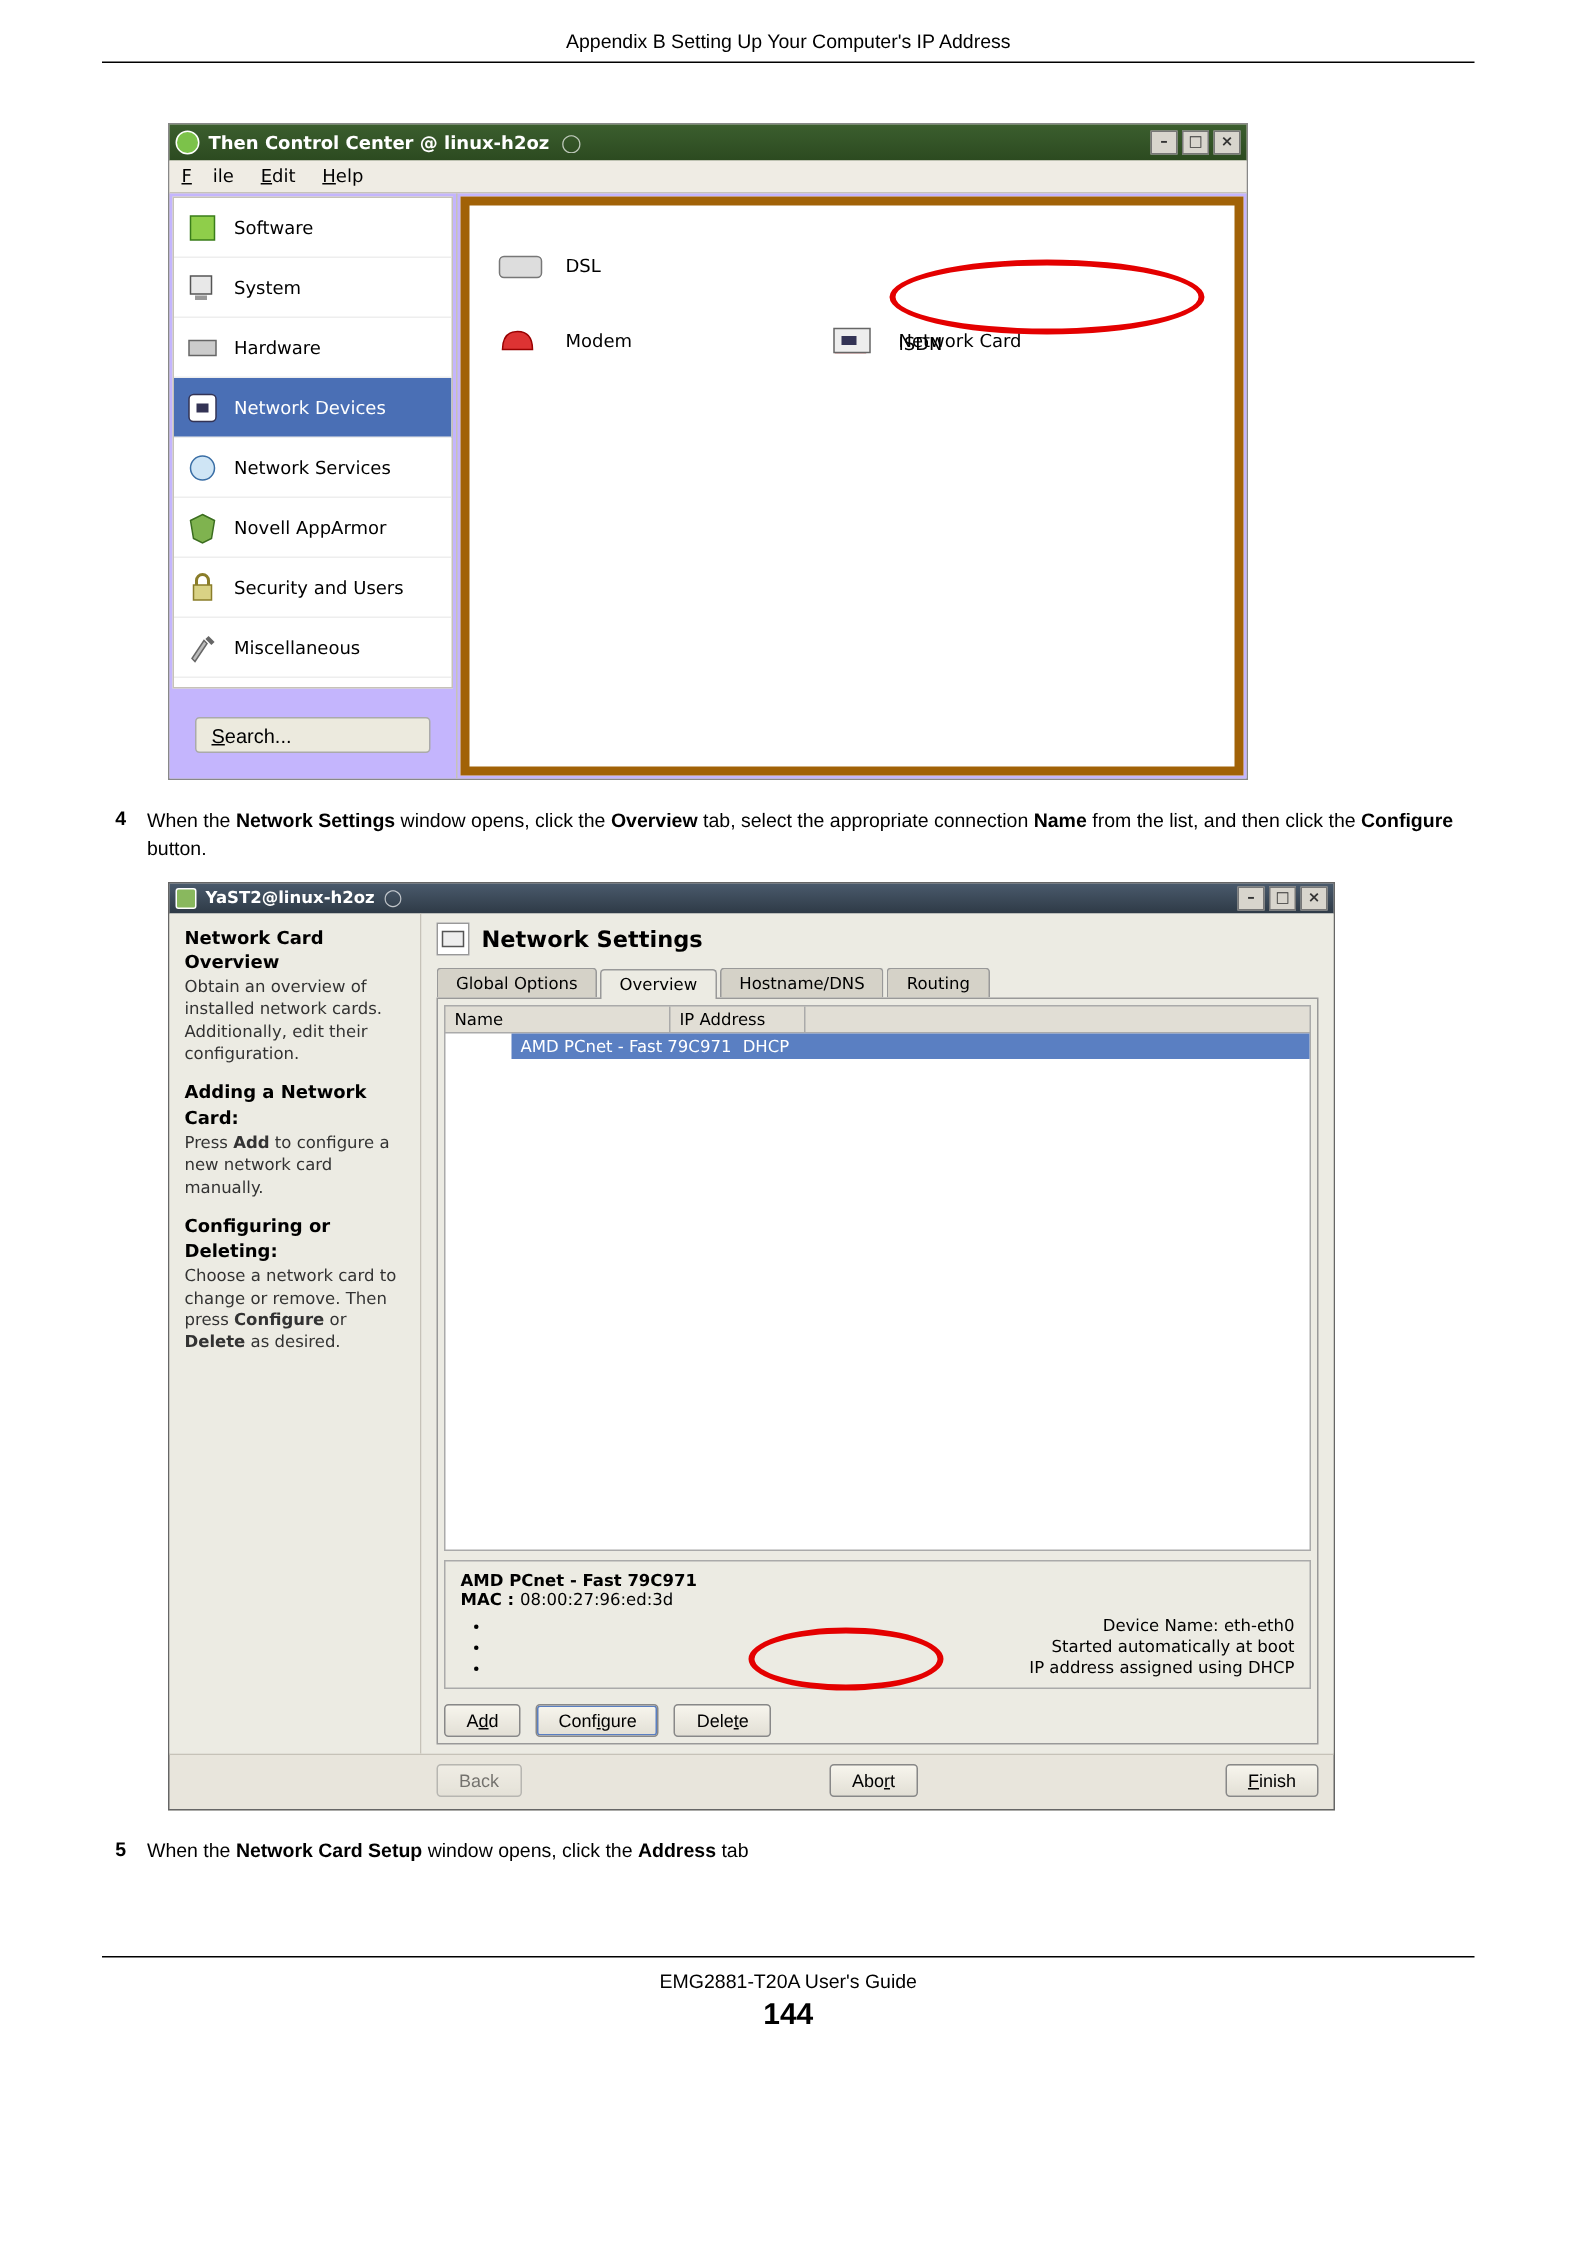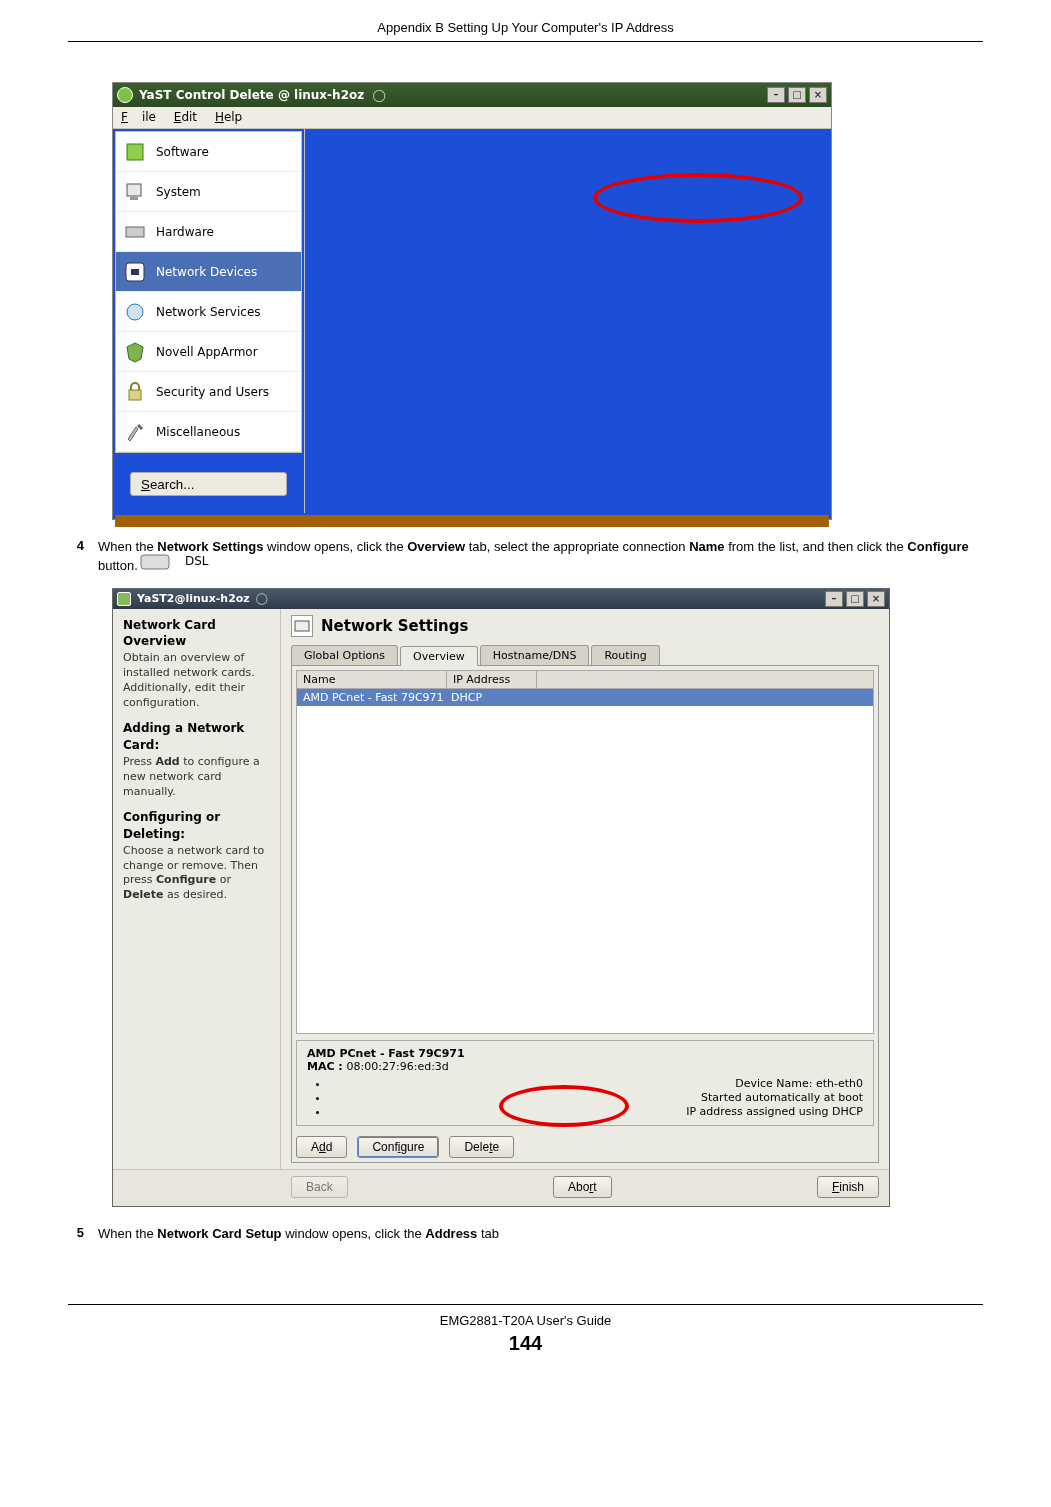--- a/index.html
+++ b/index.html
@@ -49,21 +49,21 @@
     color: #fff; height: 24px; padding: 0 4px;
     font-weight: bold; font-size: 12px;
   }
   .tb-icon { width:16px;height:16px;border-radius:50%;background:#7cc24a;display:inline-block;margin-right:6px;border:1px solid #fff;}
   .tb-spacer { flex:1; }
   .tb-btn { width:18px;height:16px;background:#d8d5cd;border:1px solid #777;margin-left:3px;line-height:14px;text-align:center;color:#333;font-weight:bold;font-size:10px;}
   .tb-btn.close{background:#d8d5cd;}
   .shot1 .menubar { background:#efece4; border-bottom:1px solid #c6c2b8; height:22px; padding:3px 8px;}
   .menubar span { margin-right:14px; }
   .menubar span u { text-decoration: underline; }
-  .shot1 .body { display:flex; background:#1d4ed8; height:390px;flex-direction:column;}
+  .shot1 .body { display:flex; background:#c4b5fd; height:390px;}
   .shot1 .sidebar-wrap { width:192px; border-right:1px solid #c6c2b8; display:flex;flex-direction:column;}
   .shot1 .sidebar { flex:1; background:#fff; margin:2px; border:1px solid #c6c2b8; overflow:hidden;}
   .sb-item { display:flex;align-items:center;height:40px;padding:0 6px;border-bottom:1px solid #eee;}
   .sb-item.selected { background:#4a6fb5;color:#fff;}
   .sb-icon { width:26px;height:26px;margin-right:8px;display:flex;align-items:center;justify-content:center;}
   .search-btn { margin:17px;border:1px solid #aaa;background:#eceade;height:24px;padding:2px 10px;text-align:left;border-radius:3px;}
   .shot1 .content { flex:1; background:#fff; margin:2px; border:6px solid #a16207; position:relative;}
   .content-item { position:absolute; display:flex;align-items:center;}
   .ci-icon { width:34px;height:28px;margin-right:12px;}
   .red-ellipse1 { position:absolute; border:4px solid #e40000; border-radius:50%; width:210px;height:50px; left:480px; top:90px; pointer-events:none;}
@@ -82,21 +82,21 @@
   .shot2 .main-pane { flex:1; background:#ecebe3; padding:6px 10px 6px 10px; display:flex;flex-direction:column; position:relative;}
   .ns-title-row { display:flex;align-items:center;margin-bottom:8px;}
   .ns-title-row .icn { width:22px;height:22px;border:1px solid #999;background:#fff;margin-right:8px;display:flex;align-items:center;justify-content:center;}
   .ns-title { font-weight:bold; font-size:15px;}
   .tabs { display:flex;}
   .tab { border:1px solid #999;border-bottom:none;background:#d5d2c8;padding:3px 12px;font-size:11px;border-radius:3px 3px 0 0;margin-right:2px;}
   .tab.active { background:#ecebe3; position:relative; top:1px; font-weight:normal;}
   .tab-frame { border:1px solid #999; flex:1; background:#ecebe3; padding:4px; display:flex; flex-direction:column;}
   .grid-head { display:flex; background:#e1ded5;border:1px solid #aaa;border-bottom:none;}
   .gh-cell { border-right:1px solid #aaa;padding:2px 6px;font-size:11px;}
-  .grid-body { flex:1; border:1px solid #aaa; background:#fff; position:relative; min-height:220px;}
+  .grid-body { flex:1; border:1px solid #aaa; background:#fff; position:relative; min-height:220px;padding-left:44px;}
   .grid-row-sel { background:#5a7fc2;color:#fff;font-size:11px;padding:2px 6px;}
   .detail-box { border:1px solid #aaa;background:#ecebe3;margin-top:6px;padding:6px 10px;font-size:11px;}
   .detail-box .dn { font-weight:bold;}
   .detail-box ul { margin:4px 0 0 22px;}
   .detail-box li { list-style:disc; margin-bottom:1px;text-align:right;}
   .btn-row { display:flex; gap:10px; margin-top:10px;}
   .ybtn { border:1px solid #888;background:linear-gradient(#f7f5ed,#e2dfd5);padding:3px 14px;border-radius:3px;font-size:12px;}
   .ybtn.primary{box-shadow:0 0 0 1px #5a7fc2 inset;}
   .bottom-bar { display:flex;align-items:center;padding:6px 10px 8px 10px;border-top:1px solid #c6c2b8;}
   .bottom-bar .spacer{flex:1;}
@@ -106,21 +106,21 @@
 </style>
 </head>
 <body>
 
 <div class="page">
   <div class="header-section">Appendix B Setting Up Your Computer's IP Address</div>
 
   <div class="shot1">
     <div class="titlebar">
       <span class="tb-icon"></span>
-      <span>YaST Control Delete @ linux-h2oz</span>
+      <span>Then Control Center @ linux-h2oz</span>
       <span style="margin-left:8px;opacity:.7">◯</span>
       <span class="tb-spacer"></span>
       <span class="tb-btn">–</span>
       <span class="tb-btn">□</span>
       <span class="tb-btn close">×</span>
     </div>
     <div class="menubar">
       <span><u>F</u><span></span>ile</span>
       <span><u>E</u>dit</span>
       <span><u>H</u>elp</span>

